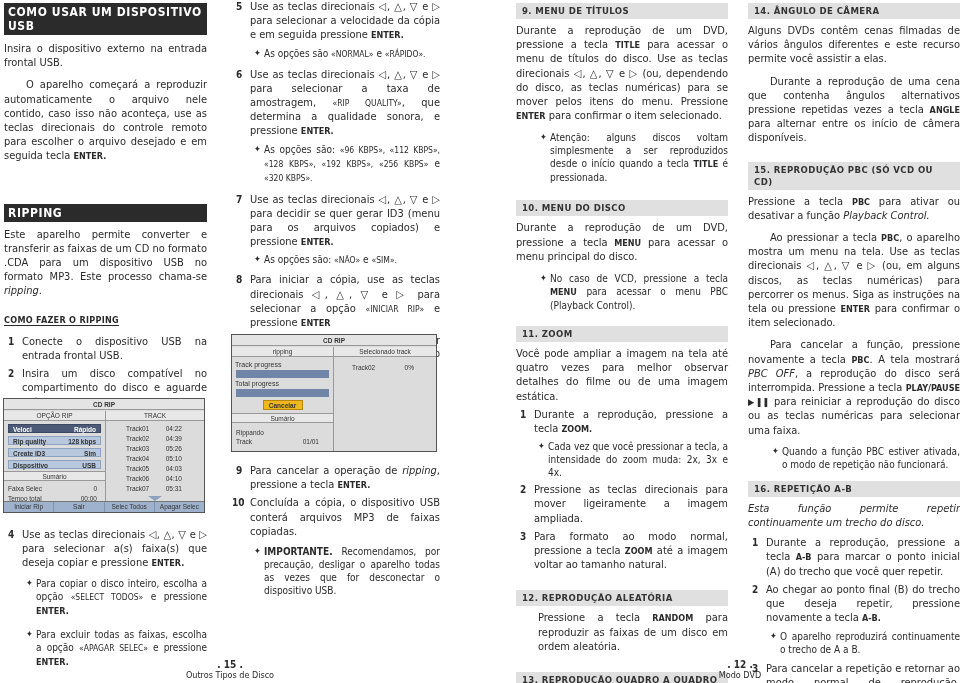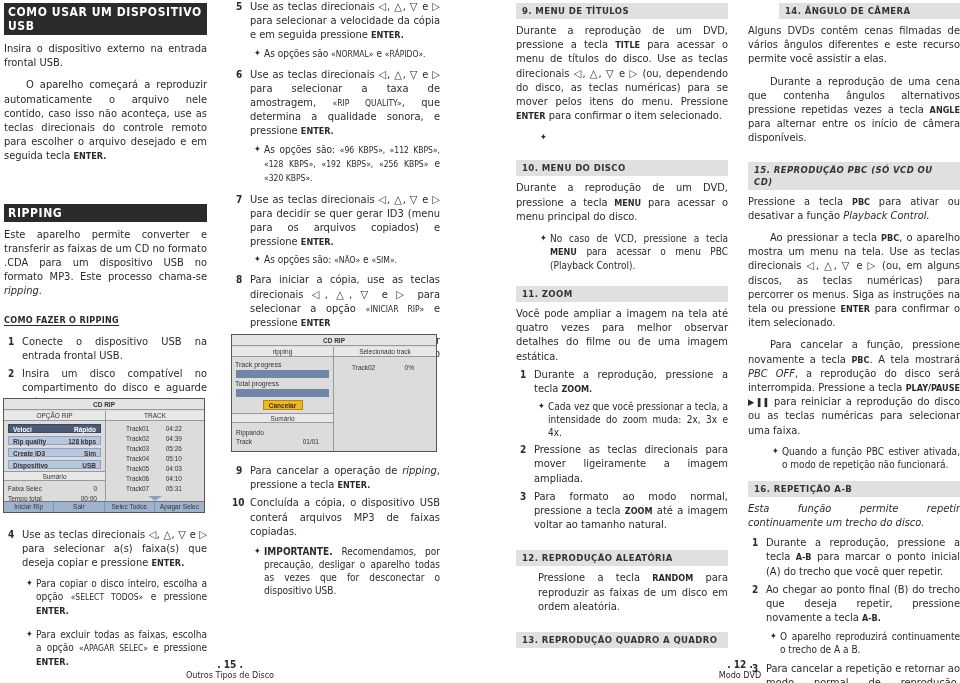--- a/index.html
+++ b/index.html
@@ -240,20 +240,21 @@
     <span class="dot">✦</span>
     <span class="txt"><b>IMPORTANTE.</b> <span>Recomendamos, por precaução, desligar o aparelho todas as vezes que for desconectar o dispositivo USB.</span></span>
   </div>
 </div>
 
 <div class="col c3">
   <div class="hdr-grey" style="margin-top:3px;">9. MENU DE TÍTULOS</div>
   <p style="margin-top:5px;"><span>Durante a reprodução de um DVD, pressione a tecla</span> <span class="b">TITLE</span> <span>para acessar o menu de títulos do disco. Use as teclas direcionais ◁, △, ▽ e ▷ (ou, dependendo do disco, as teclas numéricas) para se mover pelos itens do menu. Pressione</span> <span class="b">ENTER</span> <span>para confirmar o item selecionado.</span></p>
   <div class="bullet" style="padding-left:24px; margin-top:8px;">
     <span class="dot">✦</span>
+    <span class="txt"><span>Atenção: alguns discos voltam simplesmente a ser reproduzidos desde o início quando a tecla</span> <span class="b">TITLE</span> <span>é pressionada.</span></span>
   </div>
 
   <div class="hdr-grey" style="margin-top:16px;">10. MENU DO DISCO</div>
   <p style="margin-top:5px;"><span>Durante a reprodução de um DVD, pressione a tecla</span> <span class="b">MENU</span> <span>para acessar o menu principal do disco.</span></p>
   <div class="bullet" style="padding-left:24px; margin-top:8px;">
     <span class="dot">✦</span>
     <span class="txt"><span>No caso de VCD, pressione a tecla</span> <span class="b">MENU</span> <span>para acessar o menu PBC (Playback Control).</span></span>
   </div>
 
   <div class="hdr-grey" style="margin-top:14px;">11. ZOOM</div>
@@ -276,25 +277,25 @@
   </div>
 
   <div class="hdr-grey" style="margin-top:18px;">12. REPRODUÇÃO ALEATÓRIA</div>
   <p style="margin-top:5px; padding-left:22px;"><span>Pressione a tecla</span> <span class="b">RANDOM</span> <span>para reproduzir as faixas de um disco em ordem aleatória.</span></p>
 
   <div class="hdr-grey" style="margin-top:18px;">13. REPRODUÇÃO QUADRO A QUADRO</div>
 
 </div>
 
 <div class="col c4">
-  <div class="hdr-grey" style="margin-top:3px;margin-left:31px;">14. ÂNGULO DE CÂMERA</div>
+  <div class="hdr-grey" style="margin-top:3px;">14. ÂNGULO DE CÂMERA</div>
   <p style="margin-top:5px;">Alguns DVDs contêm cenas filmadas de vários ângulos diferentes e este recurso permite você assistir a elas.</p>
   <p class="indent" style="margin-top:8px;"><span>Durante a reprodução de uma cena que contenha ângulos alternativos pressione repetidas vezes a tecla</span> <span class="b">ANGLE</span> <span>para alternar entre os início de câmera disponíveis.</span></p>
 
-  <div class="hdr-grey" style="margin-top:16px;font-style:italic;">15. REPRODUÇÃO PBC (SÓ VCD OU CD)</div>
+  <div class="hdr-grey" style="margin-top:16px;">15. REPRODUÇÃO PBC (SÓ VCD OU CD)</div>
   <p style="margin-top:5px;"><span>Pressione a tecla</span> <span class="b">PBC</span> <span>para ativar ou desativar a função</span> <i>Playback Control.</i></p>
   <p class="indent" style="margin-top:8px;"><span>Ao pressionar a tecla</span> <span class="b">PBC</span><span>, o aparelho mostra um menu na tela. Use as teclas direcionais ◁, △, ▽ e ▷ (ou, em alguns discos, as teclas numéricas) para percorrer os menus. Siga as instruções na tela ou pressione</span> <span class="b">ENTER</span> <span>para confirmar o item selecionado.</span></p>
   <p class="indent" style="margin-top:8px;"><span>Para cancelar a função, pressione novamente a tecla</span> <span class="b">PBC</span><span>. A tela mostrará</span> <i>PBC OFF</i><span>, a reprodução do disco será interrompida. Pressione a tecla</span> <span class="b">PLAY/PAUSE ▶❚❚</span> <span>para reiniciar a reprodução do disco ou as teclas numéricas para selecionar uma faixa.</span></p>
   <div class="bullet" style="padding-left:24px; margin-top:7px;">
     <span class="dot">✦</span>
     <span class="txt">Quando a função PBC estiver ativada, o modo de repetição não funcionará.</span>
   </div>
 
   <div class="hdr-grey" style="margin-top:10px;">16. REPETIÇÃO A-B</div>
   <p style="margin-top:5px;font-style:italic;">Esta função permite repetir continuamente um trecho do disco.</p>

